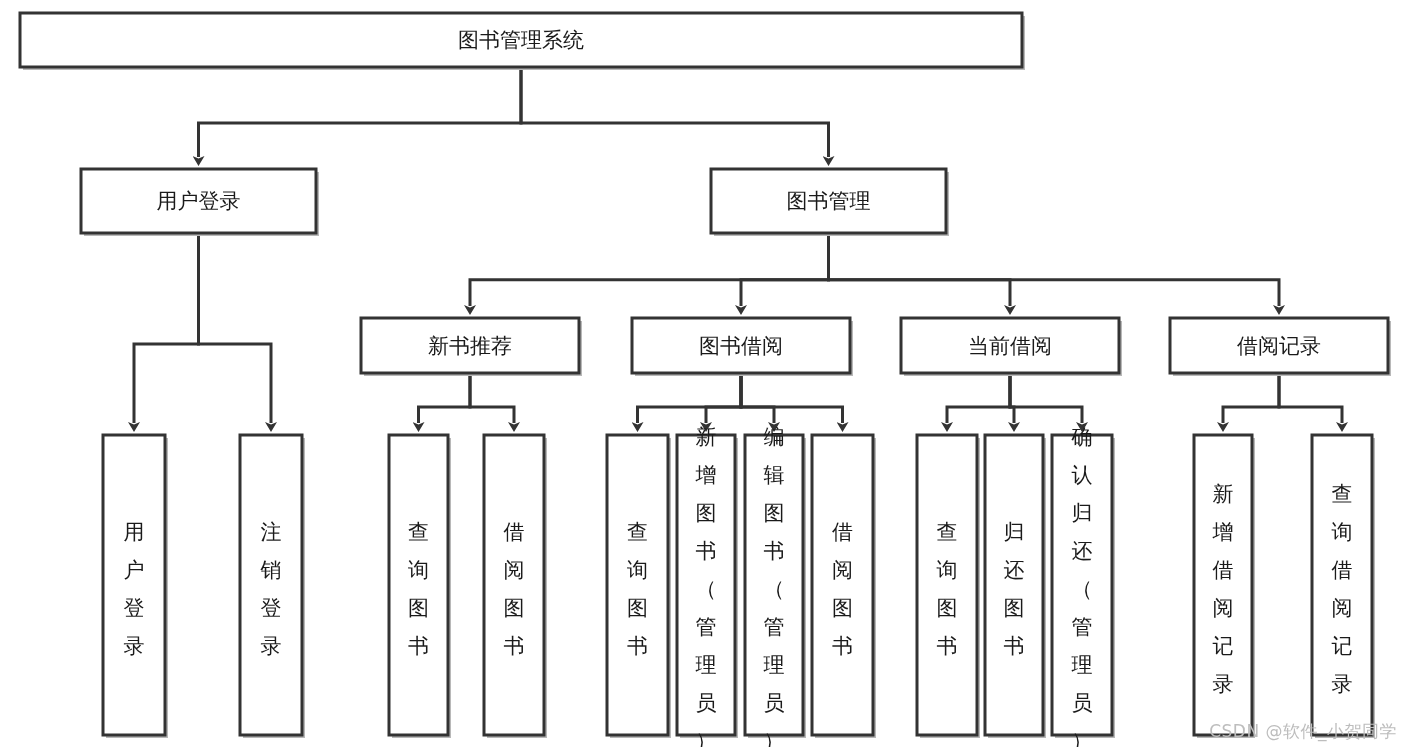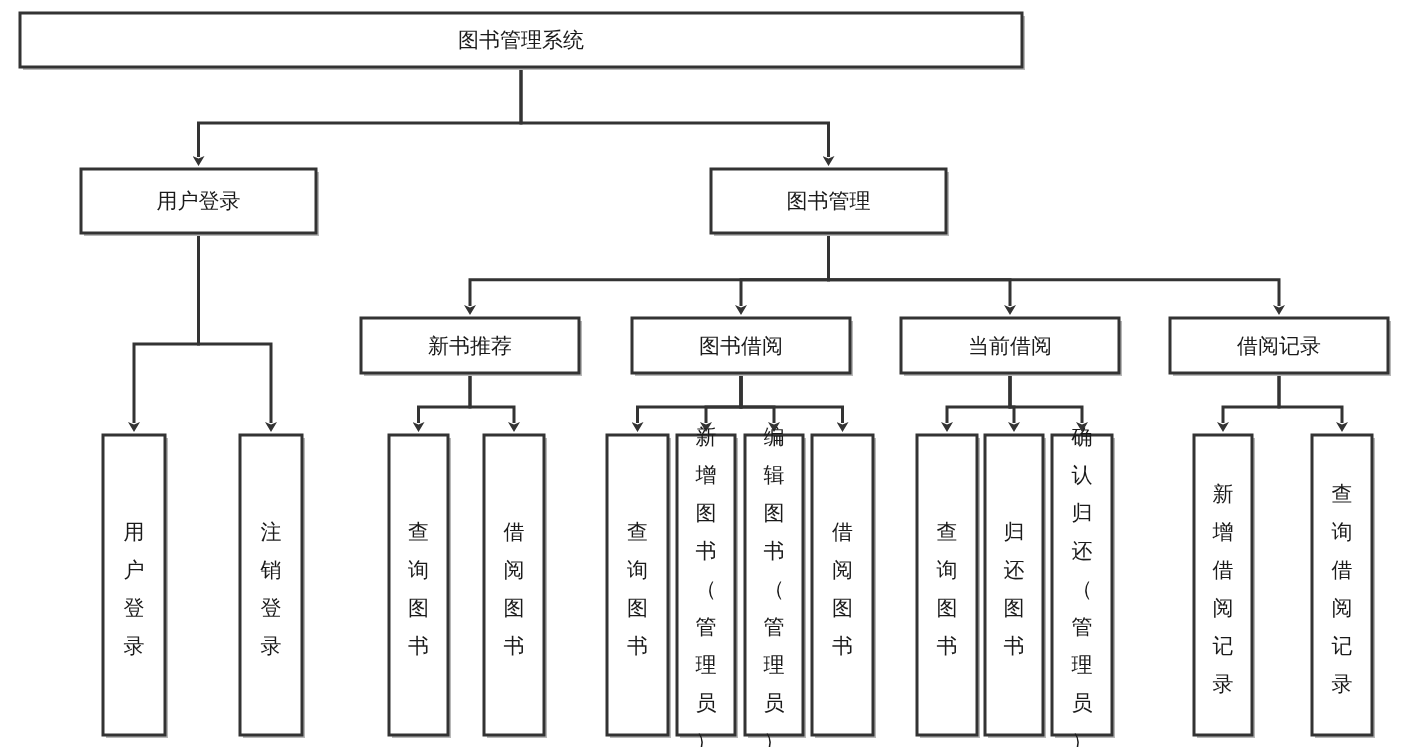--- a/index.html
+++ b/index.html
@@ -191,13 +191,14 @@
           <text x="1223" y="0" class="node-label-v"><tspan x="1223" y="500.64">新</tspan><tspan x="1223" y="538.64">增</tspan><tspan x="1223" y="576.64">借</tspan><tspan x="1223" y="614.64">阅</tspan><tspan x="1223" y="652.64">记</tspan><tspan x="1223" y="690.64">录</tspan></text>
         </g>
         <g>
           <rect x="1315" y="438" width="60" height="300" class="node-shadow"></rect>
           <rect x="1312" y="435" width="60" height="300" class="node-rect"></rect>
           <text x="1342" y="0" class="node-label-v"><tspan x="1342" y="500.64">查</tspan><tspan x="1342" y="538.64">询</tspan><tspan x="1342" y="576.64">借</tspan><tspan x="1342" y="614.64">阅</tspan><tspan x="1342" y="652.64">记</tspan><tspan x="1342" y="690.64">录</tspan></text>
         </g>
       </g>
   </svg>
 
+  <div class="watermark">CSDN @软件_小贺同学</div>
 </div>
 
 </body></html>

